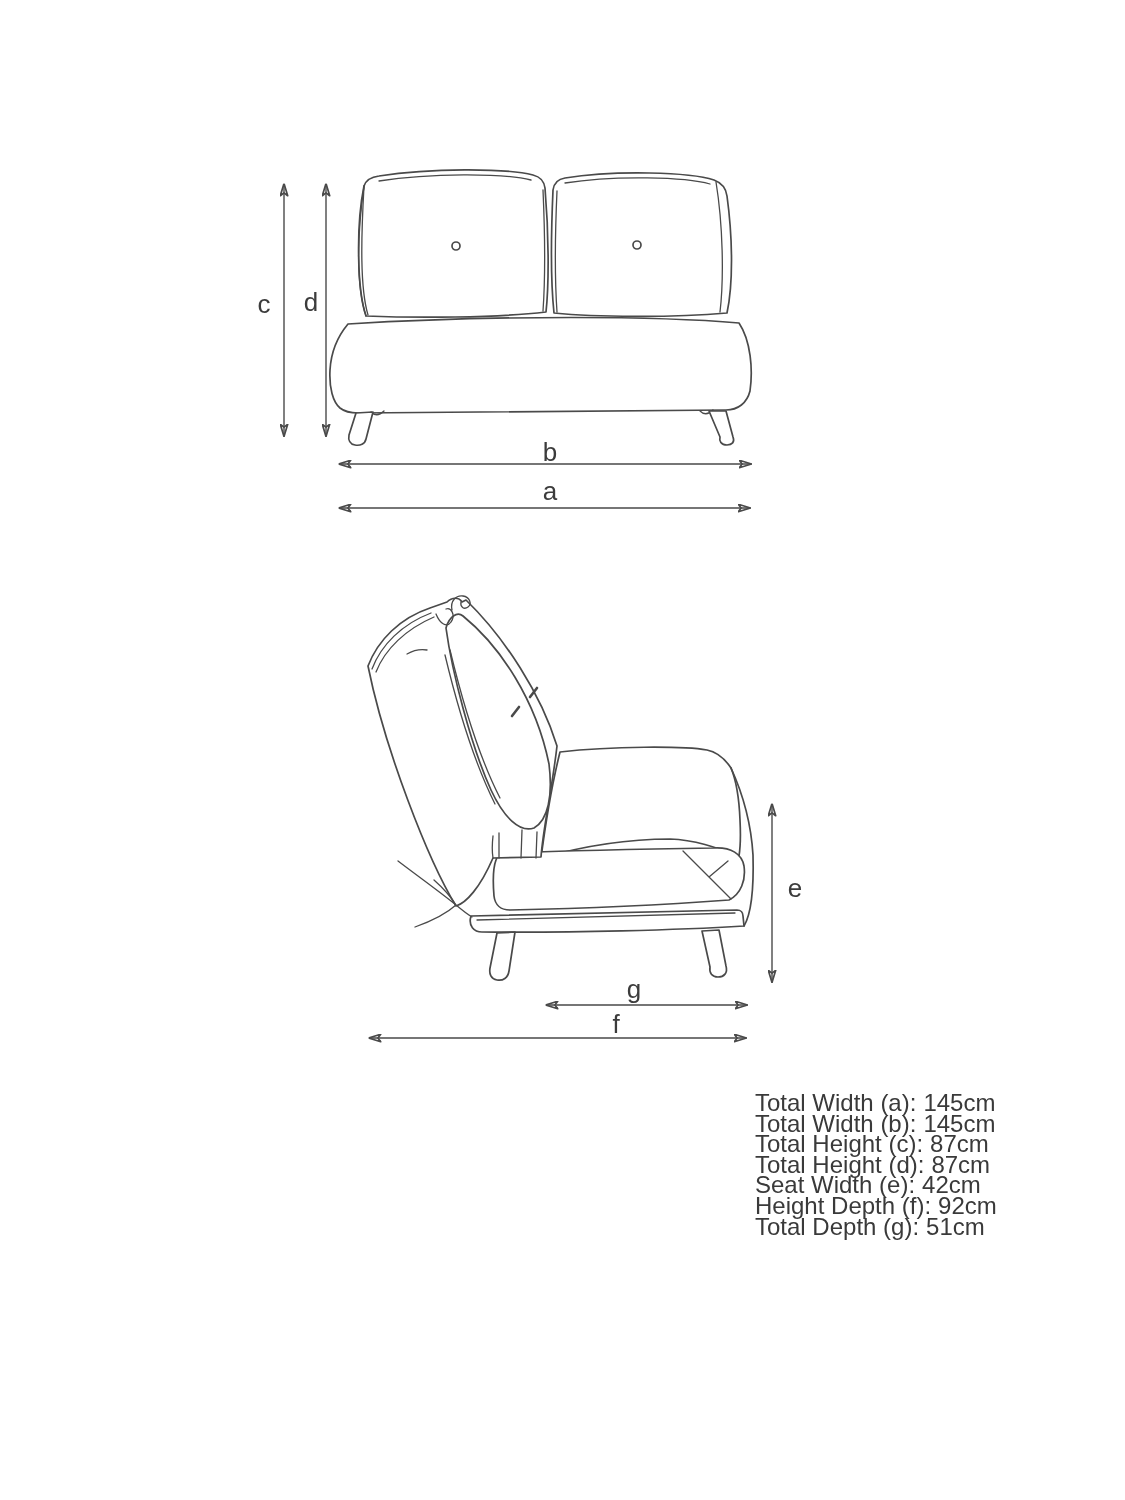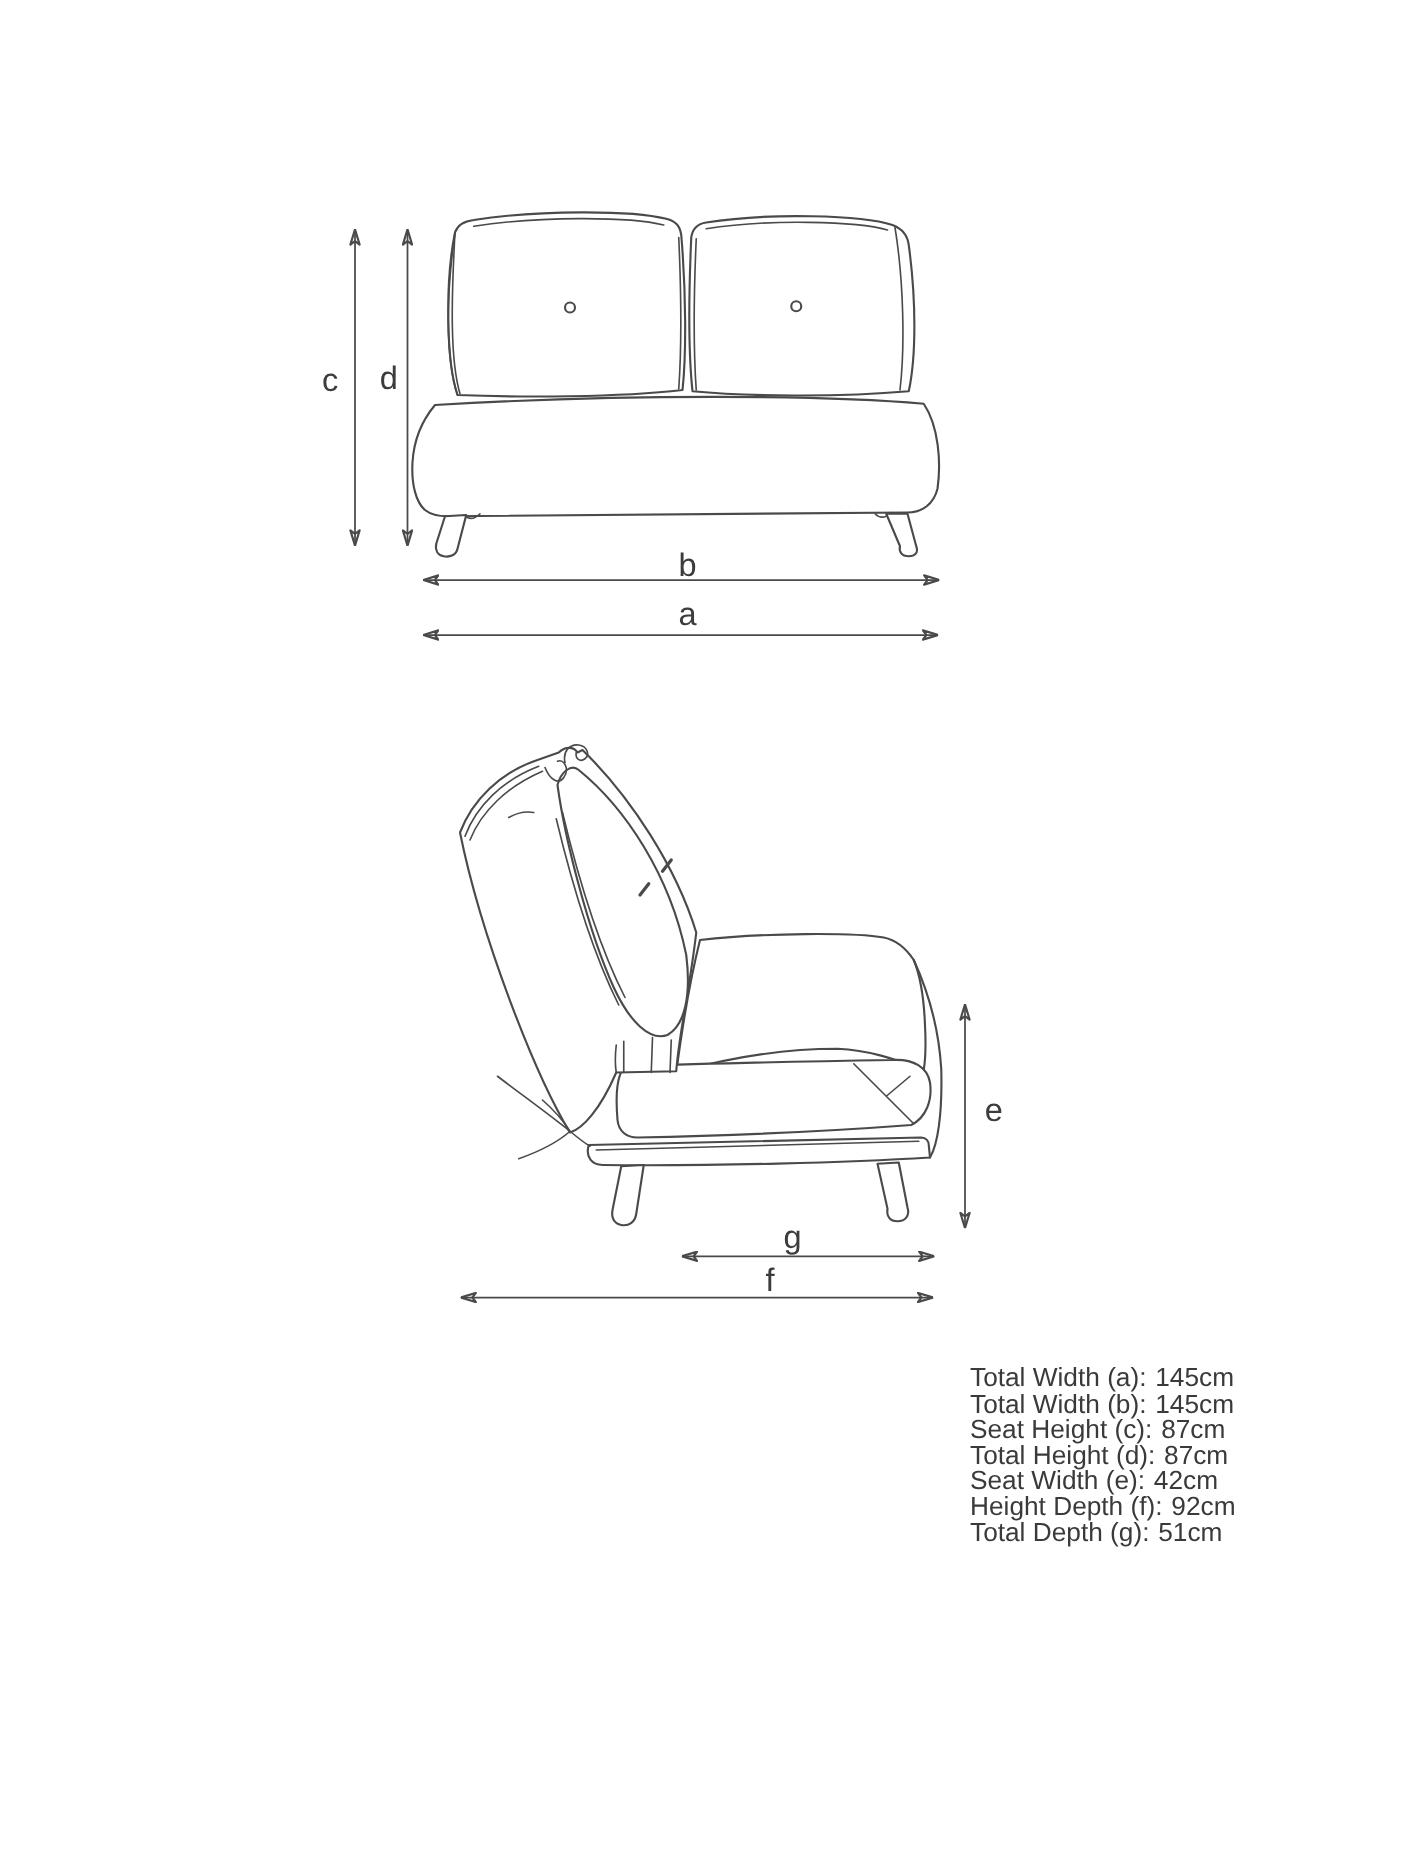--- a/index.html
+++ b/index.html
@@ -25,22 +25,22 @@
   .dim-label{
     position:absolute;
     transform:translate(-50%,-50%);
     font-size:26px;
     color:#3c3c3c;
     line-height:1;
     white-space:nowrap;
   }
   .spec-list{
     position:absolute;
-    left:776px;top:1093px;
-    font-size:21px;
+    left:755px;top:1093px;
+    font-size:24px;
     line-height:20.6px;
     color:#3a3a3a;
   }
   .spec-row{white-space:nowrap;}
   .spec-row .v{margin-left:7px;}
 </style>
 </head>
 <body>
 
 <div class="canvas">
@@ -191,20 +191,20 @@
   <div class="dim-label" style="left:311px;top:302px;">d</div>
   <div class="dim-label" style="left:550px;top:452px;">b</div>
   <div class="dim-label" style="left:550px;top:491px;">a</div>
   <div class="dim-label" style="left:795px;top:888px;">e</div>
   <div class="dim-label" style="left:634px;top:989px;">g</div>
   <div class="dim-label" style="left:616px;top:1024px;">f</div>
 
   <div class="spec-list">
     <div class="spec-row"><span>Total Width (a):</span><span class="v">145cm</span></div>
     <div class="spec-row"><span>Total Width (b):</span><span class="v">145cm</span></div>
-    <div class="spec-row"><span>Seat Height (c):</span><span class="v">87cm</span></div>
+    <div class="spec-row"><span>Total Height (c):</span><span class="v">87cm</span></div>
     <div class="spec-row"><span>Total Height (d):</span><span class="v">87cm</span></div>
     <div class="spec-row"><span>Seat Width (e):</span><span class="v">42cm</span></div>
     <div class="spec-row"><span>Height Depth (f):</span><span class="v">92cm</span></div>
     <div class="spec-row"><span>Total Depth (g):</span><span class="v">51cm</span></div>
   </div>
 
 </div>
 
 </body></html>

